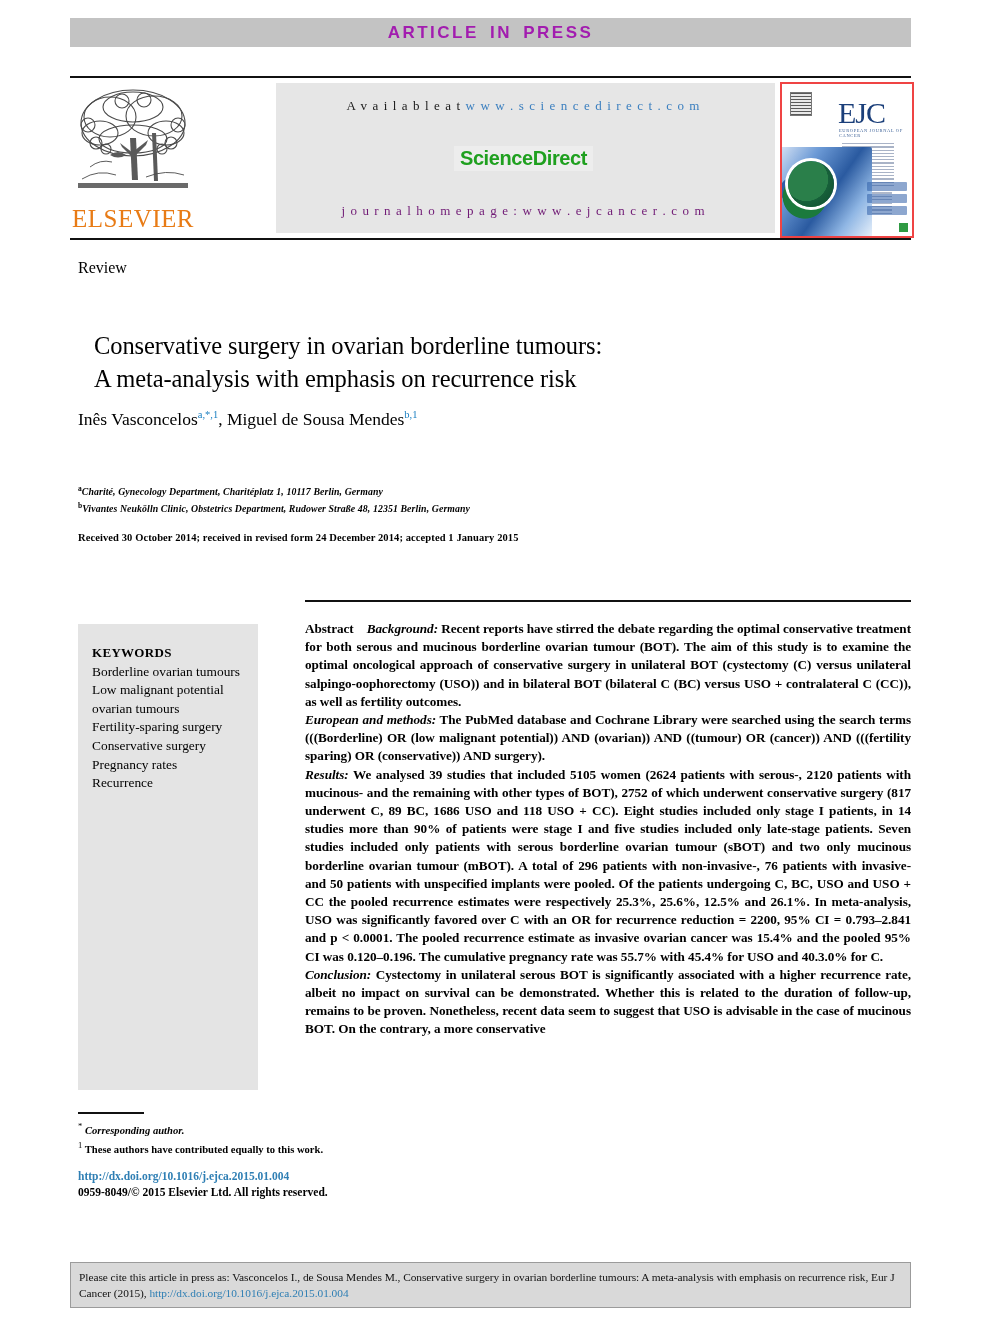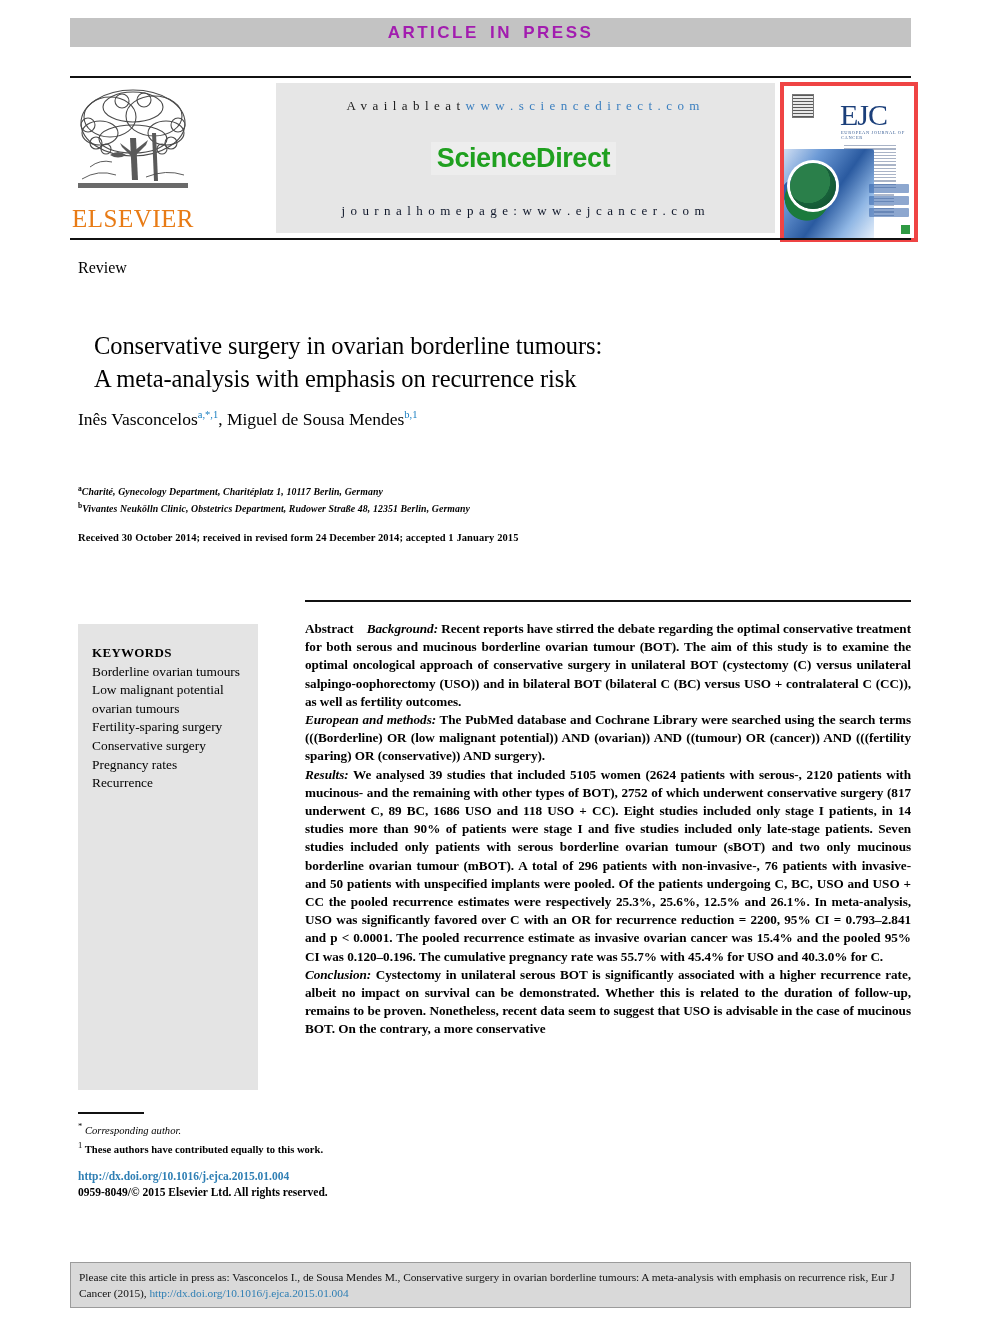--- a/index.html
+++ b/index.html
@@ -95,39 +95,39 @@
   }
   .sd-available {
     font-size: 13px;
     letter-spacing: 1.1px;
     color: #1a1a1a;
   }
   .sd-available .url { color: #3b7fbf; }
   .sd-logo {
     font-family: "Liberation Sans", "DejaVu Sans", sans-serif;
     font-weight: bold;
-    font-size: 27px;
+    font-size: 20px;
     color: #1fa01f;
     letter-spacing: -0.4px;
     background: #ededed;
     padding: 1px 6px;
     text-align: center;
   }
   .sd-homepage {
     font-size: 13px;
     letter-spacing: 1.1px;
-    color: #0f172a;
+    color: #701a75;
   }
   
   .ejc-cover {
     position: absolute;
     left: 710px; top: 2px;
     width: 130px; height: 152px;
     background: #ffffff;
-    border: 4px solid #ef4444;
+    border: 2px solid #ef4444;
     overflow: hidden;
   }
   .ejc-title {
     position: absolute;
     left: 56px; top: 12px;
     font-family: "Liberation Serif", serif;
     font-size: 30px;
     color: #1b3f7a;
     letter-spacing: -1px;
   }
@@ -307,21 +307,21 @@
     width: 420px;
     font-size: 10.6px;
     line-height: 14.5px;
     font-weight: bold;
   }
   .footnotes .fmark {
     font-size: 8.5px;
     vertical-align: super;
     font-weight: normal;
   }
-  .fn-italic { font-style: italic; font-weight: normal; }
+  .fn-italic { font-style: italic; font-weight: bold; }
 
   .doi-line {
     position: absolute;
     left: 78px; top: 1170px;
     font-size: 11.5px;
     color: #2f7fb4;
     font-weight: bold;
   }
   .copyright-line {
     position: absolute;

